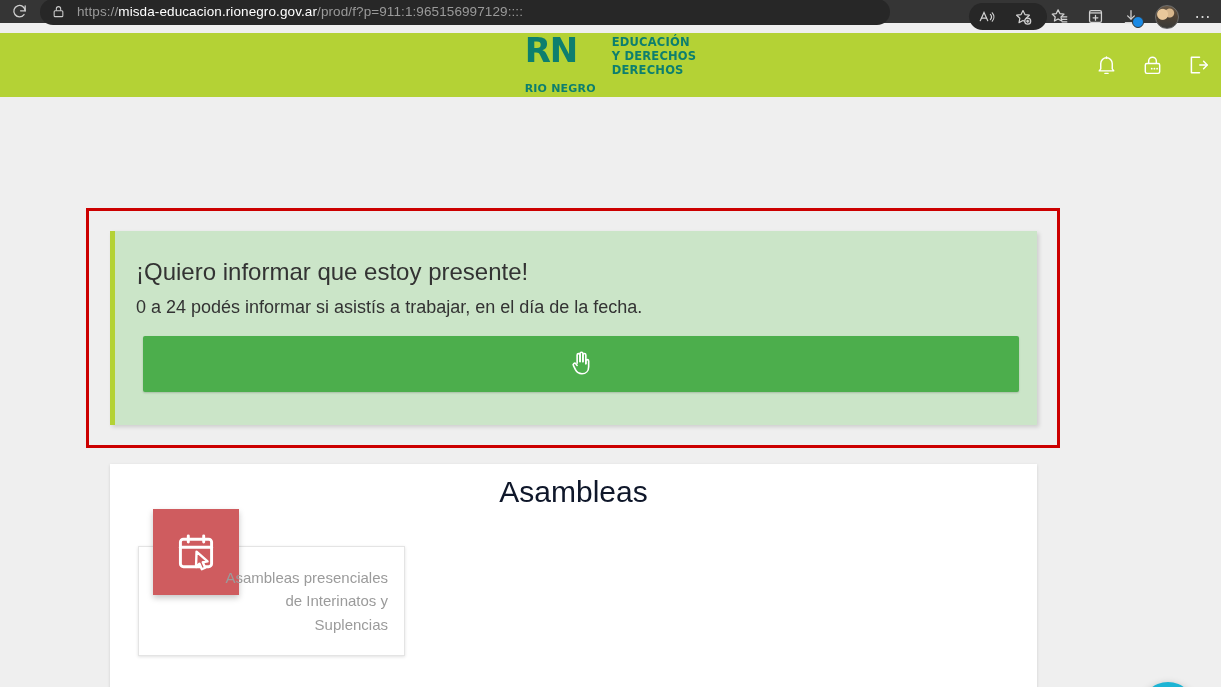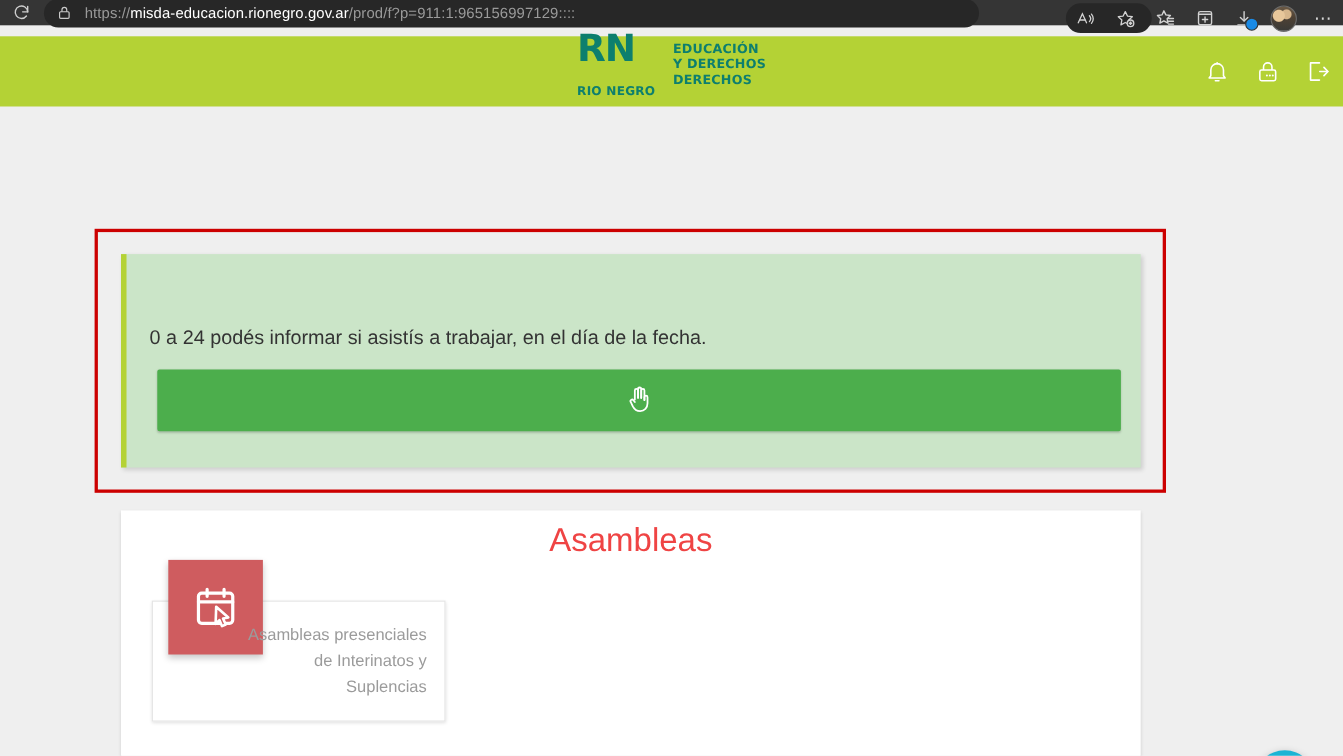--- a/index.html
+++ b/index.html
@@ -106,21 +106,21 @@
     top: 33px; left: 0;
     width: 1221px;
     height: 64px;
     background: #b4d235;
   }
   #brand-logo {
     position: absolute;
     left: 0; right: 0; top: 0;
     height: 48px;
     display: flex;
-    align-items: center;
+    align-items: flex-start;
     justify-content: center;
     gap: 16px;
   }
   #logo-rn-block { line-height: 1; text-align: left; }
   #logo-rn {
     font-size: 34px;
     font-weight: bold;
     color: #0d7f6e;
     letter-spacing: -1px;
     font-family: "DejaVu Sans", sans-serif;
@@ -216,21 +216,21 @@
   .section-card {
     position: absolute;
     background: #ffffff;
     box-shadow: 0 1px 3px rgba(0,0,0,0.13);
   }
   #asambleas-card { left: 110px; top: 367px; width: 927px; height: 253px; }
 
   .section-title {
     text-align: center;
     font-size: 30px;
-    color: #ef4444;
+    color: #0f172a;
     font-weight: normal;
     font-family: "Liberation Sans", sans-serif;
   }
   #asambleas-title { padding-top: 11px; }
 
   
   #asambleas-tile {
     position: absolute;
     left: 28px; top: 82px;
     width: 267px; height: 110px;
@@ -385,20 +385,21 @@
       </svg>
     </div>
   </div>
 </div>
 
 <div id="page-body">
 
   <div id="annotation-box"></div>
 
   <div id="presence-alert">
+    <div id="presence-title">¡Quiero informar que estoy presente!</div>
     <div id="presence-subtitle">0 a 24 podés informar si asistís a trabajar, en el día de la fecha.</div>
     <button id="presence-button">
       <span>
         <svg width="26" height="28" viewBox="0 0 24 26" fill="none" stroke="#ffffff" stroke-width="1.5" stroke-linecap="round" stroke-linejoin="round">
           <path d="M8.4 13.2V5.6a1.35 1.35 0 0 1 2.7 0v6.1"></path>
           <path d="M11.1 11.7V4.4a1.35 1.35 0 0 1 2.7 0v7.3"></path>
           <path d="M13.8 11.8V5.5a1.35 1.35 0 0 1 2.7 0v8.1"></path>
           <path d="M16.5 13.6v-2.4a1.3 1.3 0 0 1 2.6 0v5.2c0 3.9-2.6 6.6-6.2 6.6-3.3 0-5-1.6-6.2-4L5 15.4a1.35 1.35 0 0 1 2.2-1.6l1.2 1.5"></path>
         </svg>
       </span>

